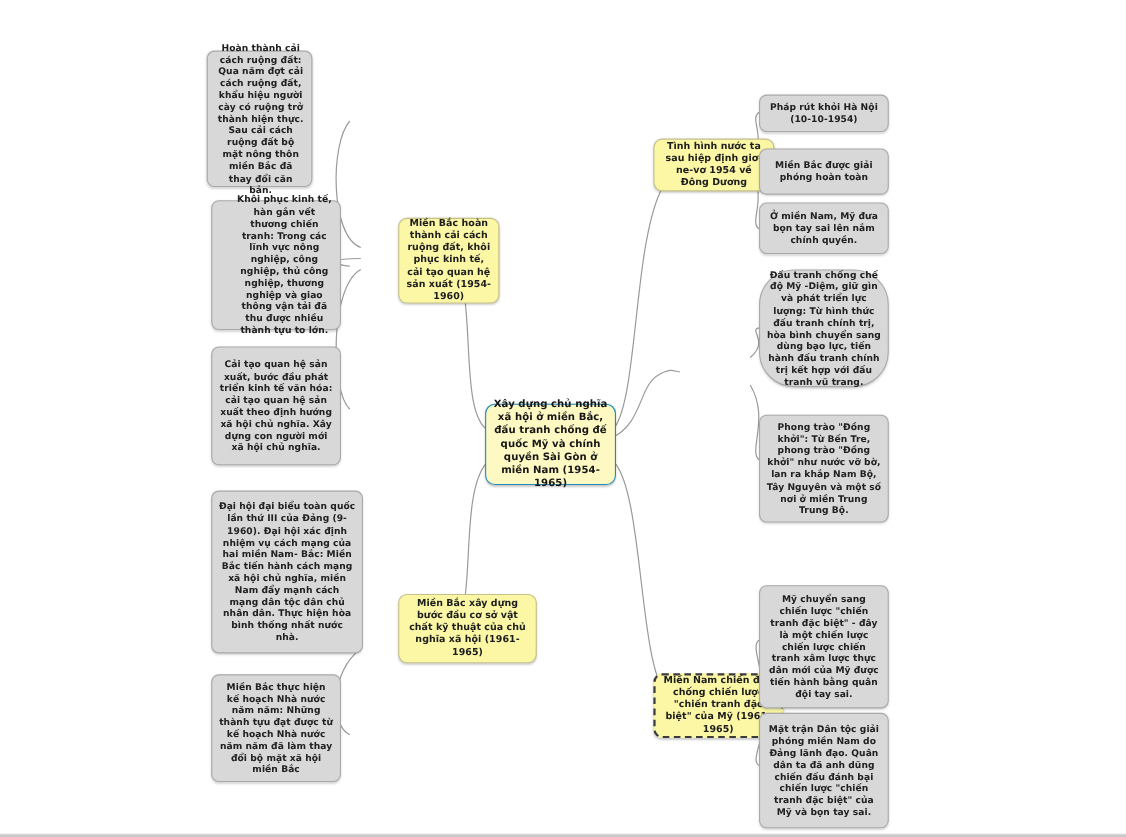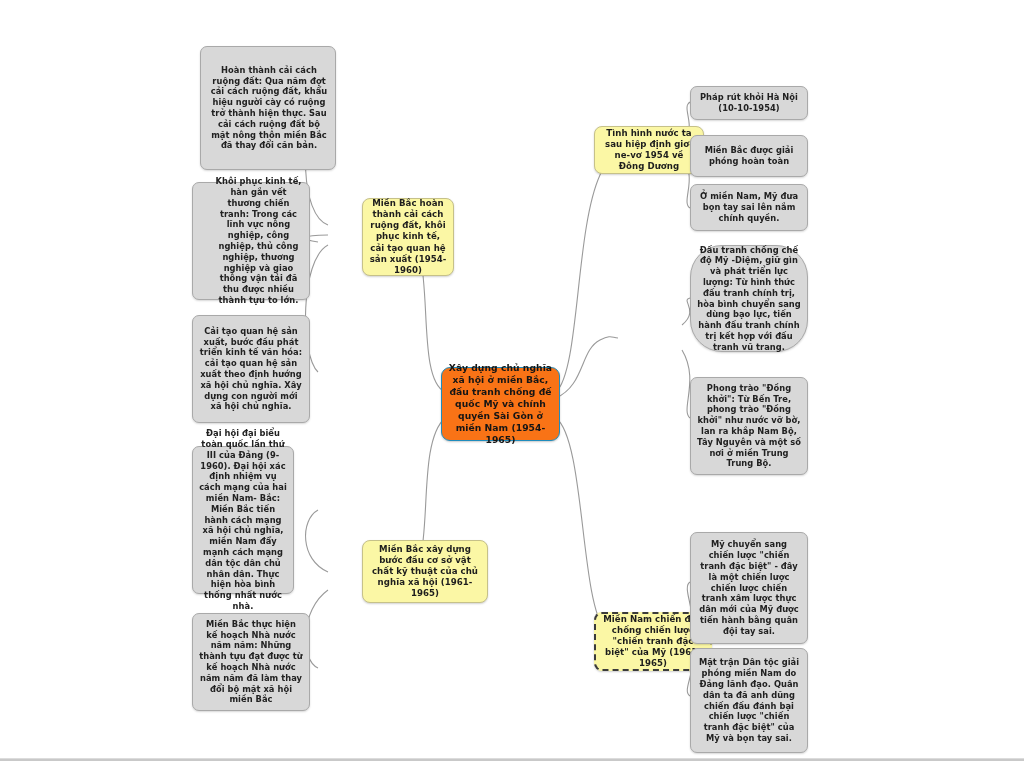--- a/index.html
+++ b/index.html
@@ -56,21 +56,21 @@
     -webkit-font-smoothing: antialiased;
   }
 
   .node-text {
     display: block;
     width: 100%;
   }
 
   
   .node.root {
-    background: #f97316;
+    background: #fef9c3;
     border: 1px solid #1f8cbd;
     color: #151515;
     font-size: 9.2px;
     font-weight: 600;
     border-radius: 9px;
     box-shadow: 0 1px 2px rgba(0,0,0,0.22);
   }
 
   
   .node.branch {
@@ -152,33 +152,33 @@
 
 
   <div class="node branch" style="left:326px; top:540px; width:126px; height:63px;">
     <span class="node-text">Miền Bắc xây dựng bước đầu cơ sở vật chất kỹ thuật của chủ nghĩa xã hội (1961-1965)</span>
   </div>
 
   <div class="node branch selected" style="left:558px; top:612px; width:118px; height:59px;">
     <span class="node-text">Miền Nam chiến đấu chống chiến lược "chiến tranh đặc biệt" của Mỹ (1961-1965)</span>
   </div>
 
-  <div class="node leaf" style="left:200px; top:46px; width:136px; height:124px;padding-left:8px;">
+  <div class="node leaf" style="left:188px; top:46px; width:96px; height:124px;padding-left:8px;">
     <span class="node-text">Hoàn thành cải cách ruộng đất: Qua năm đợt cải cách ruộng đất, khẩu hiệu người cày có ruộng trở thành hiện thực. Sau cải cách ruộng đất bộ mặt nông thôn miền Bắc đã thay đổi căn bản.</span>
   </div>
 
   <div class="node leaf" style="left:192px; top:182px; width:118px; height:118px;padding-left:21px;">
     <span class="node-text">Khôi phục kinh tế, hàn gắn vết thương chiến tranh: Trong các lĩnh vực nông nghiệp, công nghiệp, thủ công nghiệp, thương nghiệp và giao thông vận tải đã thu được nhiều thành tựu to lớn.</span>
   </div>
 
   <div class="node leaf" style="left:192px; top:315px; width:118px; height:108px;">
     <span class="node-text">Cải tạo quan hệ sản xuất, bước đầu phát triển kinh tế văn hóa: cải tạo quan hệ sản xuất theo định hướng xã hội chủ nghĩa. Xây dựng con người mới xã hội chủ nghĩa.</span>
   </div>
 
-  <div class="node leaf" style="left:192px; top:446px; width:102px; height:148px;align-items:center;">
+  <div class="node leaf" style="left:192px; top:446px; width:138px; height:148px;align-items:center;">
     <span class="node-text">Đại hội đại biểu toàn quốc lần thứ III của Đảng (9-1960). Đại hội xác định nhiệm vụ cách mạng của hai miền Nam- Bắc: Miền Bắc tiến hành cách mạng xã hội chủ nghĩa, miền Nam đẩy mạnh cách mạng dân tộc dân chủ nhân dân. Thực hiện hòa bình thống nhất nước nhà.</span>
   </div>
 
   <div class="node leaf" style="left:192px; top:613px; width:118px; height:98px;">
     <span class="node-text">Miền Bắc thực hiện kế hoạch Nhà nước năm năm: Những thành tựu đạt được từ kế hoạch Nhà nước năm năm đã làm thay đổi bộ mặt xã hội miền Bắc</span>
   </div>
 
   <div class="node leaf" style="left:690px; top:86px; width:118px; height:34px;">
     <span class="node-text">Pháp rút khỏi Hà Nội (10-10-1954)</span>
   </div>

